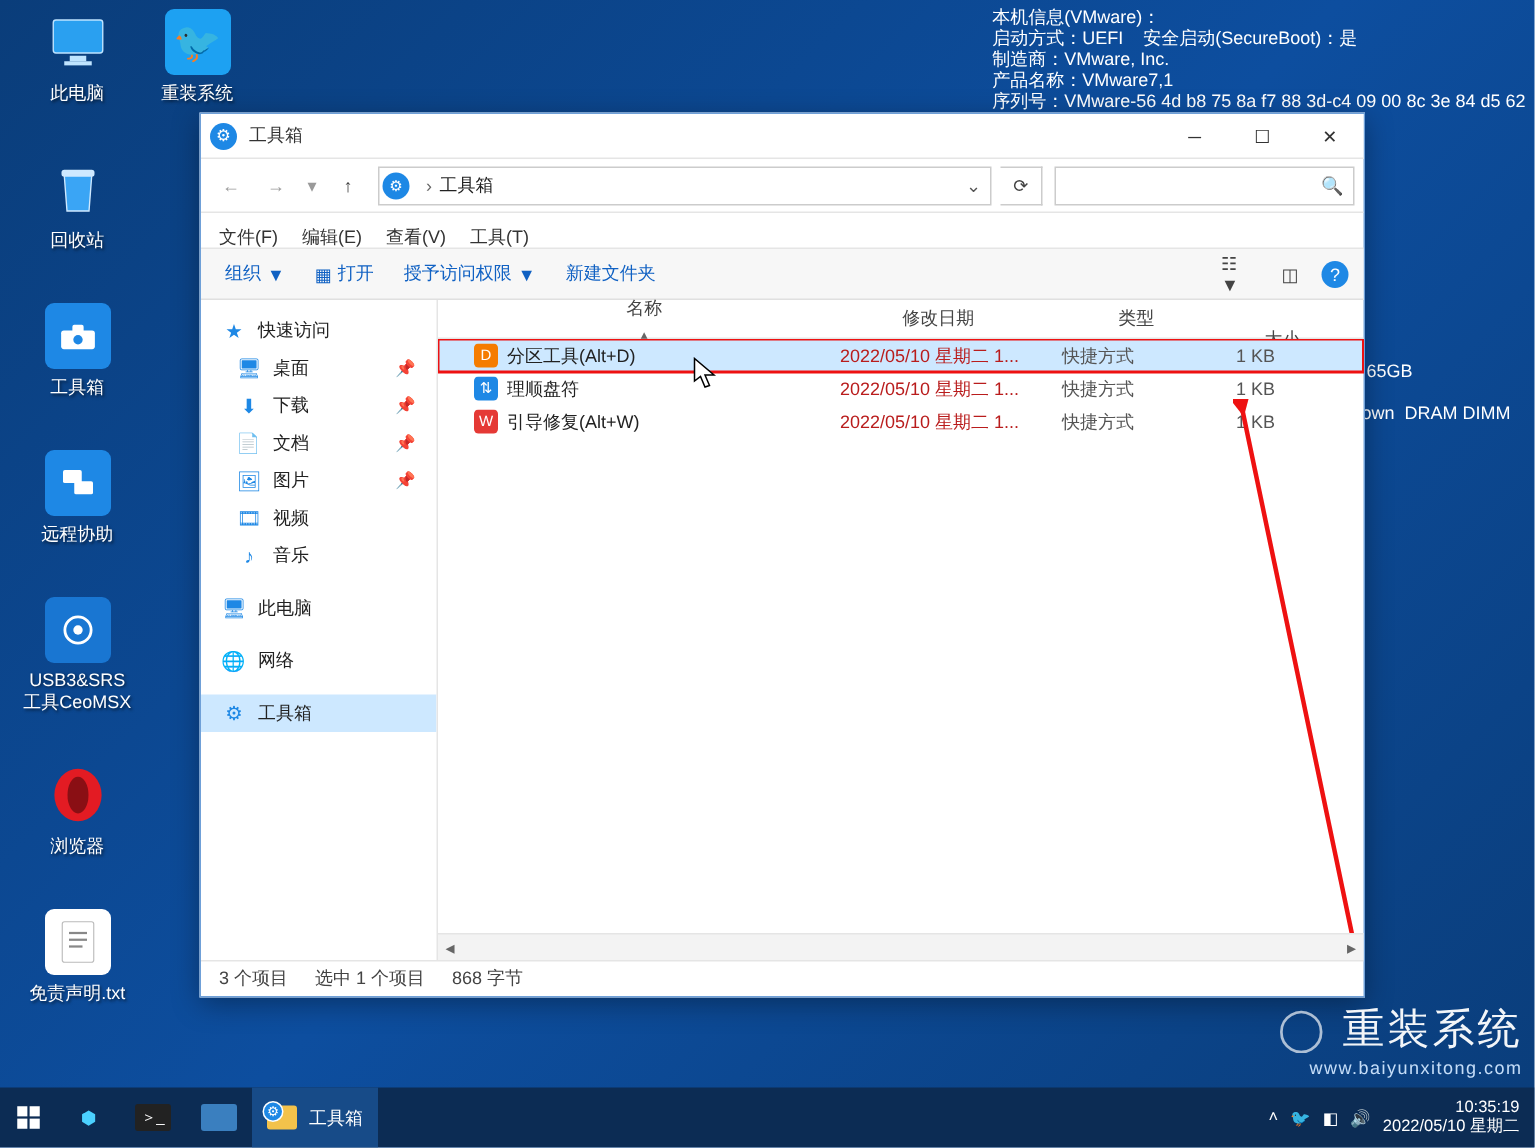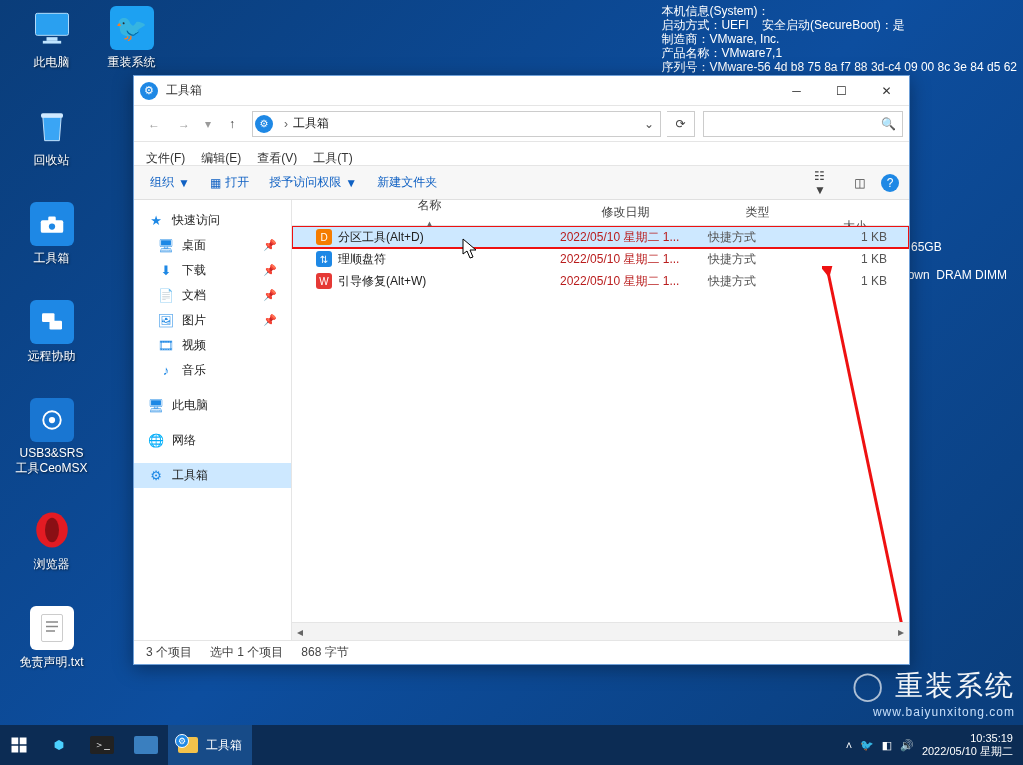--- a/index.html
+++ b/index.html
@@ -118,21 +118,21 @@
   .col.type { width:116px; }
   .col.size { flex:1; text-align:right; justify-content:flex-end; padding-right:22px;margin-top:28px;}
   .sort-arrow { font-size:9px;color:#666; }
 
   .rows { flex:1; overflow:auto; position:relative; }
   .row { height:22px;display:flex;align-items:center;font-size:12px;color:#222;}
   .row .c { padding:0 8px; white-space:nowrap; overflow:hidden; text-overflow:ellipsis;}
   .row .c.name { width:260px; padding-left:24px; display:flex;align-items:center;gap:6px;}
   .row .c.date { width:148px; color:#b91c1c;}
   .row .c.type { width:116px; color:#555;}
-  .row .c.size { flex:1; text-align:right; padding-right:22px; color:#555;}
+  .row .c.size { flex:1; text-align:left; padding-right:22px; color:#555;}
   .row.selected { background:#cde8ff; }
   .row.selected.highlight { outline:2px solid #e11; outline-offset:-1px; }
   .fico { width:16px;height:16px;border-radius:3px;display:flex;align-items:center;justify-content:center;color:#fff;font-size:10px;}
   .fico.o { background:#f57c00; }
   .fico.b { background:#1e88e5; }
   .fico.r { background:#e53935; }
 
   
   .arrow-ann {
     position:absolute; left:530px; top:40px; pointer-events:none;
@@ -249,21 +249,21 @@
     <div class="ico ico-opera">
       <svg viewBox="0 0 48 48" width="42" height="42">
           <ellipse cx="24" cy="24" rx="18" ry="20" fill="#e31b23"></ellipse>
           <ellipse cx="24" cy="24" rx="8" ry="14" fill="#8a0f14"></ellipse>
         </svg>
     </div>
     <div class="lbl">浏览器</div>
   </div>
 </div>
 
-<div class="sysinfo"><span>本机信息(System)：</span>
+<div class="sysinfo"><span>本机信息(VMware)：</span>
 <span>启动方式：UEFI    安全启动(SecureBoot)：是</span>
 <span>制造商：VMware, Inc.</span>
 <span>产品名称：VMware7,1</span>
 <span>序列号：VMware-56 4d b8 75 8a f7 88 3d-c4 09 00 8c 3e 84 d5 62</span></div>
 <div class="sysinfo2"><span>:65GB</span>
 
 <span>own  DRAM DIMM</span></div>
 
 <div class="window">
   <div class="titlebar">

